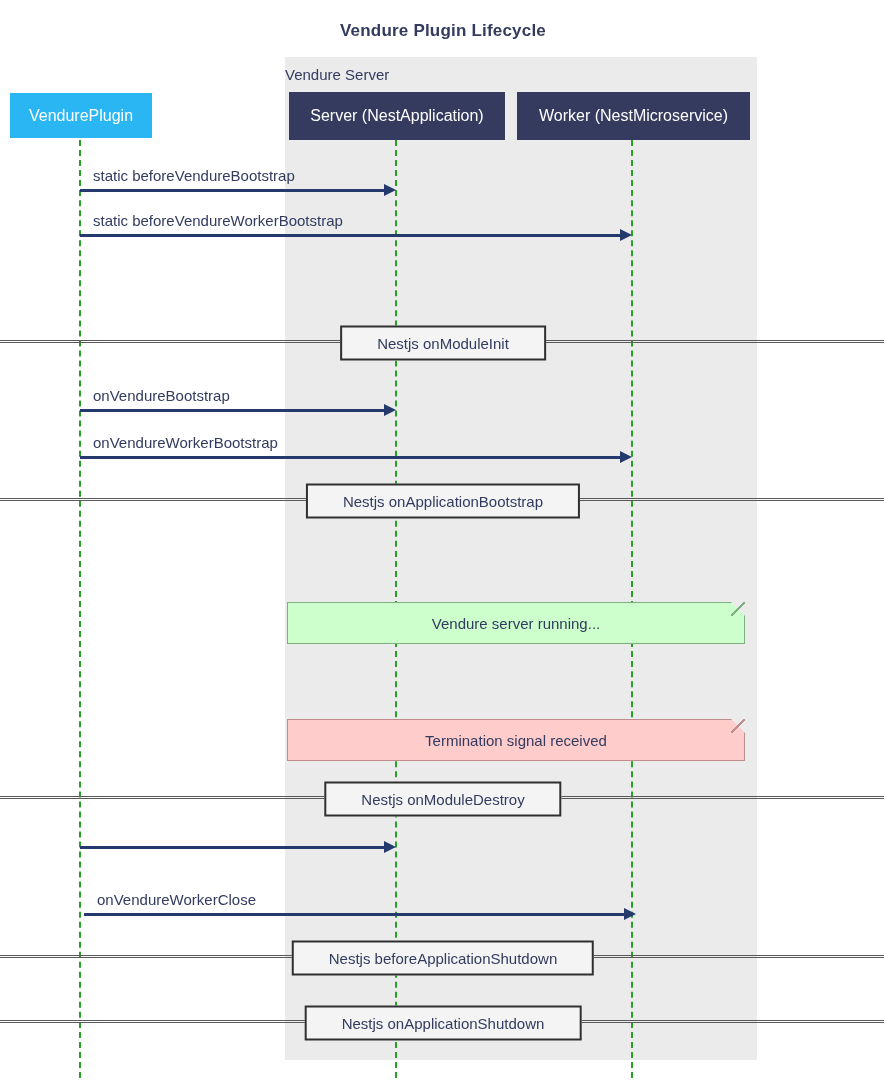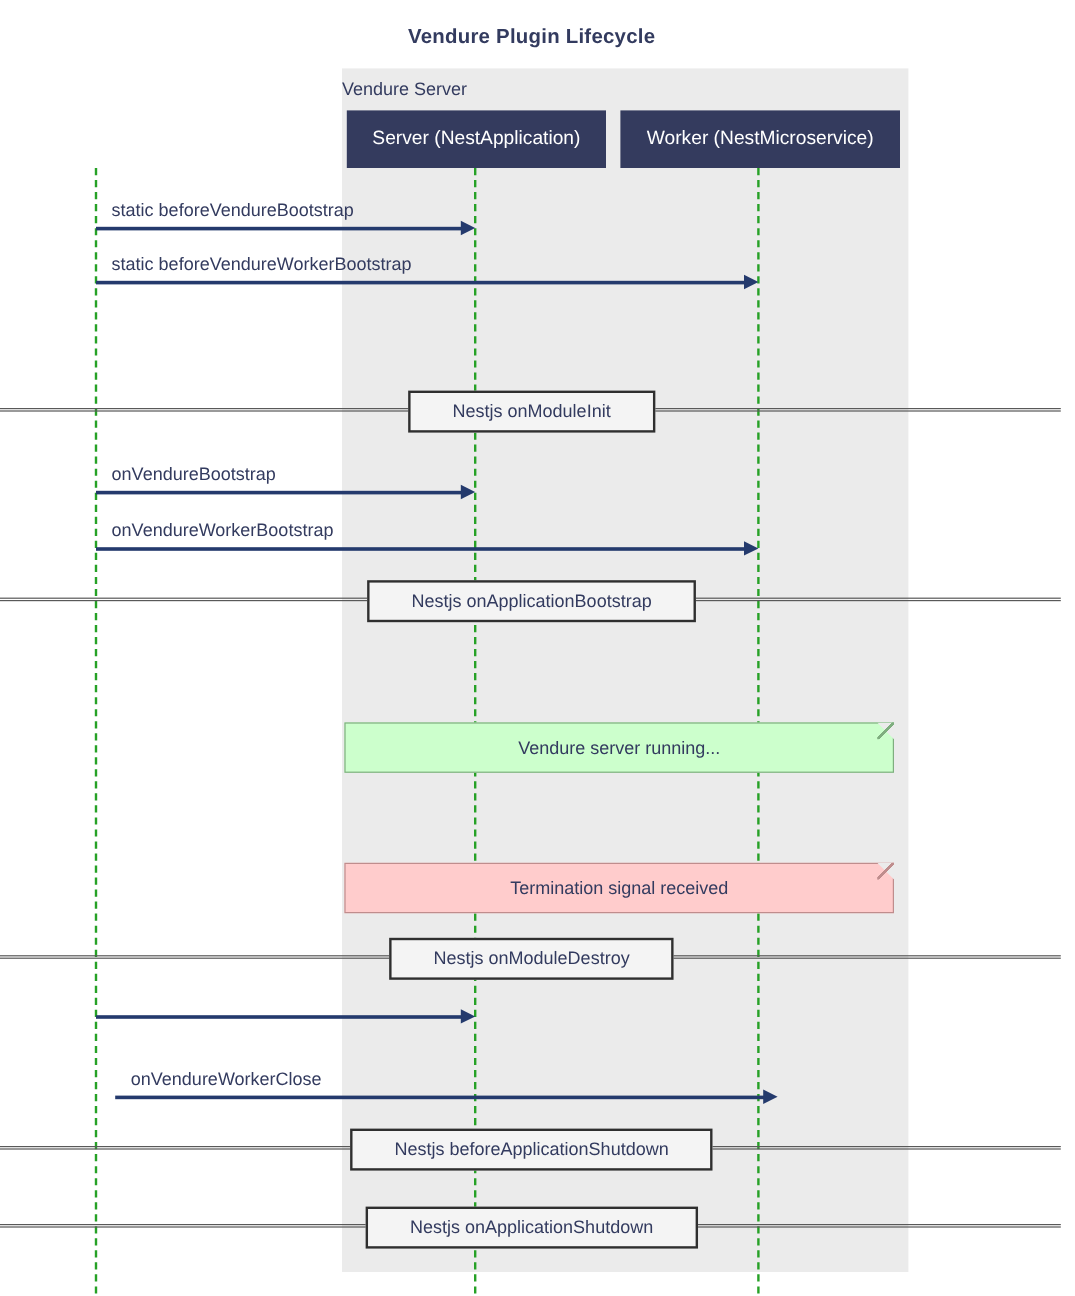--- a/index.html
+++ b/index.html
@@ -140,32 +140,33 @@
     <div class="msg-label">onVendureWorkerBootstrap</div>
     <div class="msg-line">
         <i class="msg-head"></i>
       </div>
   </div>
   <div class="msg" style="left:80px;top:844px;width:316px">
     <div class="msg-line">
         <i class="msg-head"></i>
       </div>
   </div>
-  <div class="msg" style="left:96px;top:891px;width:552px">
+  <div class="msg" style="left:84px;top:891px;width:552px">
     <div class="msg-label">onVendureWorkerClose</div>
     <div class="msg-line">
         <i class="msg-head"></i>
       </div>
   </div>
 
   <div class="note note-green" style="top:602px">
     <span class="note-fold"></span>
     <div class="note-text">Vendure server running...</div>
   </div>
   <div class="note note-red" style="top:719px">
     <span class="note-fold"></span>
     <div class="note-text">Termination signal received</div>
   </div>
 
+  <div class="actor actor-plugin" style="left:10px;top:93px;width:142px;height:45px">VendurePlugin</div>
   <div class="actor actor-dark" style="left:289px;top:92px;width:216px;height:48px">Server (NestApplication)</div>
   <div class="actor actor-dark" style="left:517px;top:92px;width:233px;height:48px">Worker (NestMicroservice)</div>
 
 </div>
 
 </body></html>

